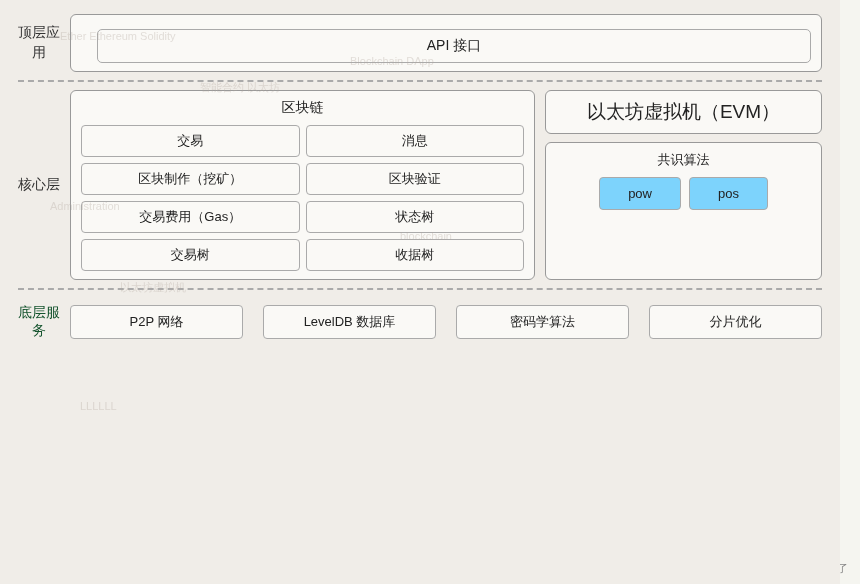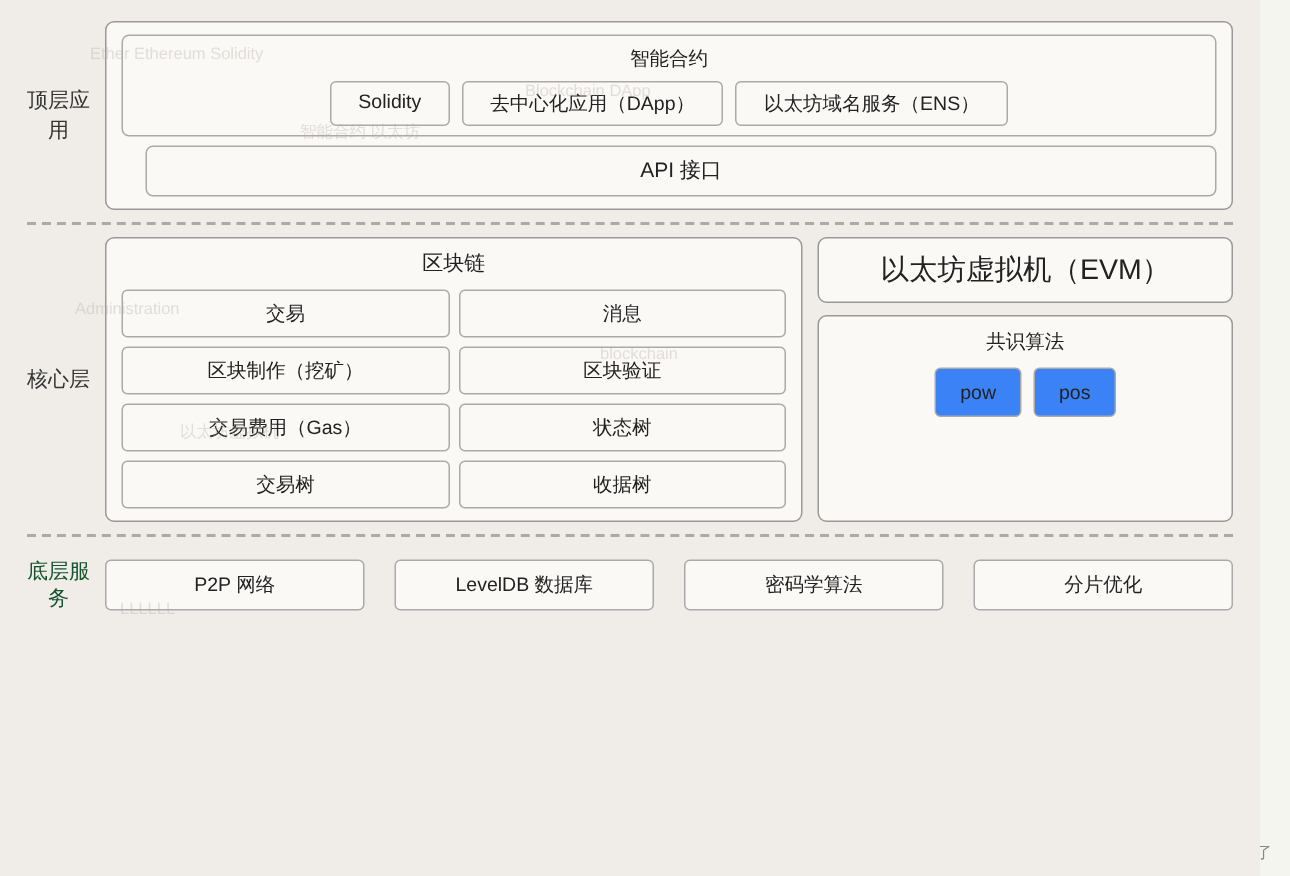--- a/index.html
+++ b/index.html
@@ -175,23 +175,23 @@
       font-family: Liberation Serif, serif;
     }
     .consensus-items {
       display: flex;
       gap: 8px;
       justify-content: center;
     }
     .cons-item {
       border: 1.5px solid #aaa;
       border-radius: 4px;
-      padding: 8px 16px;
-      font-size: 13px;
-      background: #3b82f6;
+      padding: 8px 28px;
+      font-size: 13px;
+      background: #7dd3fc;
       text-align: center;
     }
 
     
     .bottom-row {
       margin-top: 6px;
     }
     .bottom-service {
       display: flex;
       align-items: center;
@@ -256,28 +256,20 @@
     <span style="top:200px;left:50px;">Administration</span>
     <span style="top:230px;left:400px;">blockchain</span>
     <span style="top:280px;left:120px;">以太坊虚拟机</span>
     <span style="top:400px;left:80px;">LLLLLL</span>
   </div>
 
   <div class="layer-row">
     <div class="row-label">顶层应用</div>
     <div class="row-content">
       <div class="top-app-section">
-        <div class="smart-contract-box">
-          <div class="smart-contract-title">智能合约</div>
-          <div class="smart-contract-items">
-            <div class="sc-item">Solidity</div>
-            <div class="sc-item">去中心化应用（DApp）</div>
-            <div class="sc-item">以太坊域名服务（ENS）</div>
-          </div>
-        </div>
         <div class="api-row">
           <div class="api-box">API 接口</div>
         </div>
       </div>
     </div>
   </div>
 
   <hr class="dashed-divider">
 
   <div class="core-row">

